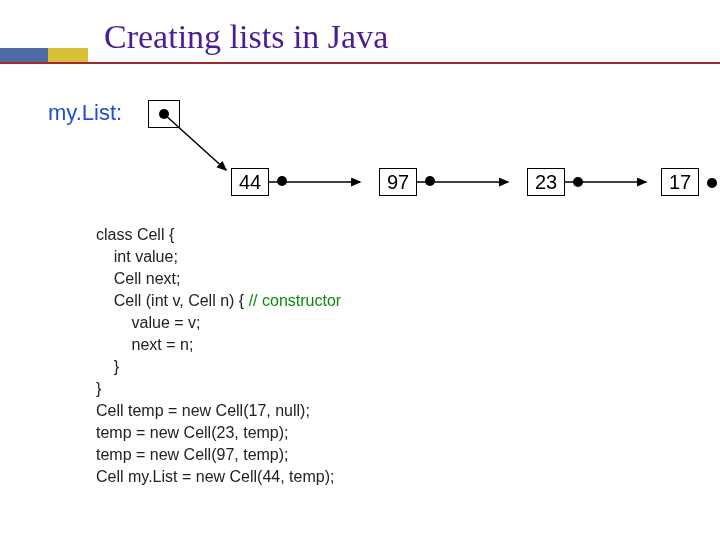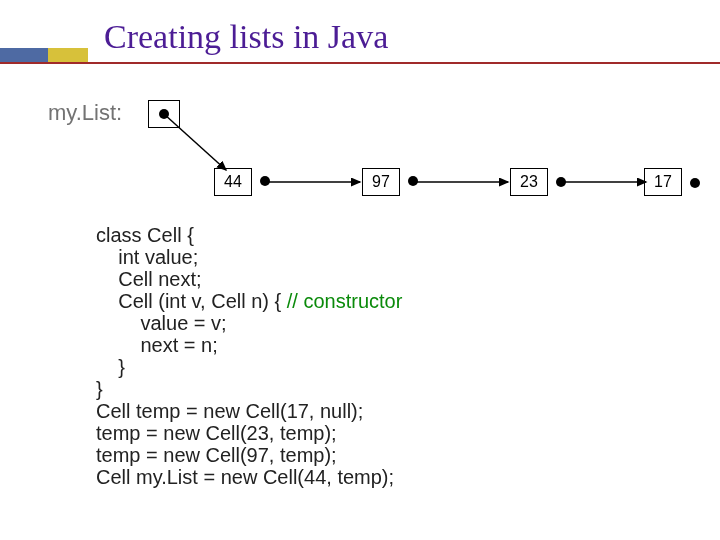--- a/index.html
+++ b/index.html
@@ -35,21 +35,21 @@
     width: 720px;
     height: 2px;
     background: #a02a2a;
   }
   .mylist {
     position: absolute;
     left: 48px;
     top: 100px;
     font-family: Verdana, sans-serif;
     font-size: 22px;
-    color: #737373;
+    color: #1d4ed8;
   }
   .headbox {
     position: absolute;
     left: 148px;
     top: 100px;
     width: 30px;
     height: 26px;
     border: 1.5px solid #000;
   }
   .dot {
@@ -64,42 +64,43 @@
     display: flex;
   }
   .valbox {
     border: 1.5px solid #000;
     width: 36px;
     height: 26px;
     display: flex;
     align-items: center;
     justify-content: center;
     font-family: Verdana, sans-serif;
-    font-size: 16px;
+    font-size: 20px;
+    margin-left: 17px;
   }
   .ptrbox {
     width: 26px;
     height: 26px;
     position: relative;
     display: flex;
     align-items: center;
     justify-content: center;
   }
   svg.arrows {
     position: absolute;
     left: 0;
     top: 0;
     pointer-events: none;
   }
   .code {
     position: absolute;
     left: 96px;
     top: 224px;
     font-family: Verdana, sans-serif;
-    font-size: 20px;
+    font-size: 16px;
     line-height: 22px;
     color: #222;
     white-space: pre;
   }  
   .cmt { color: #0a8a0a; }
 </style>
 </head>
 <body>
 
 <div class="accent-bar"></div>

